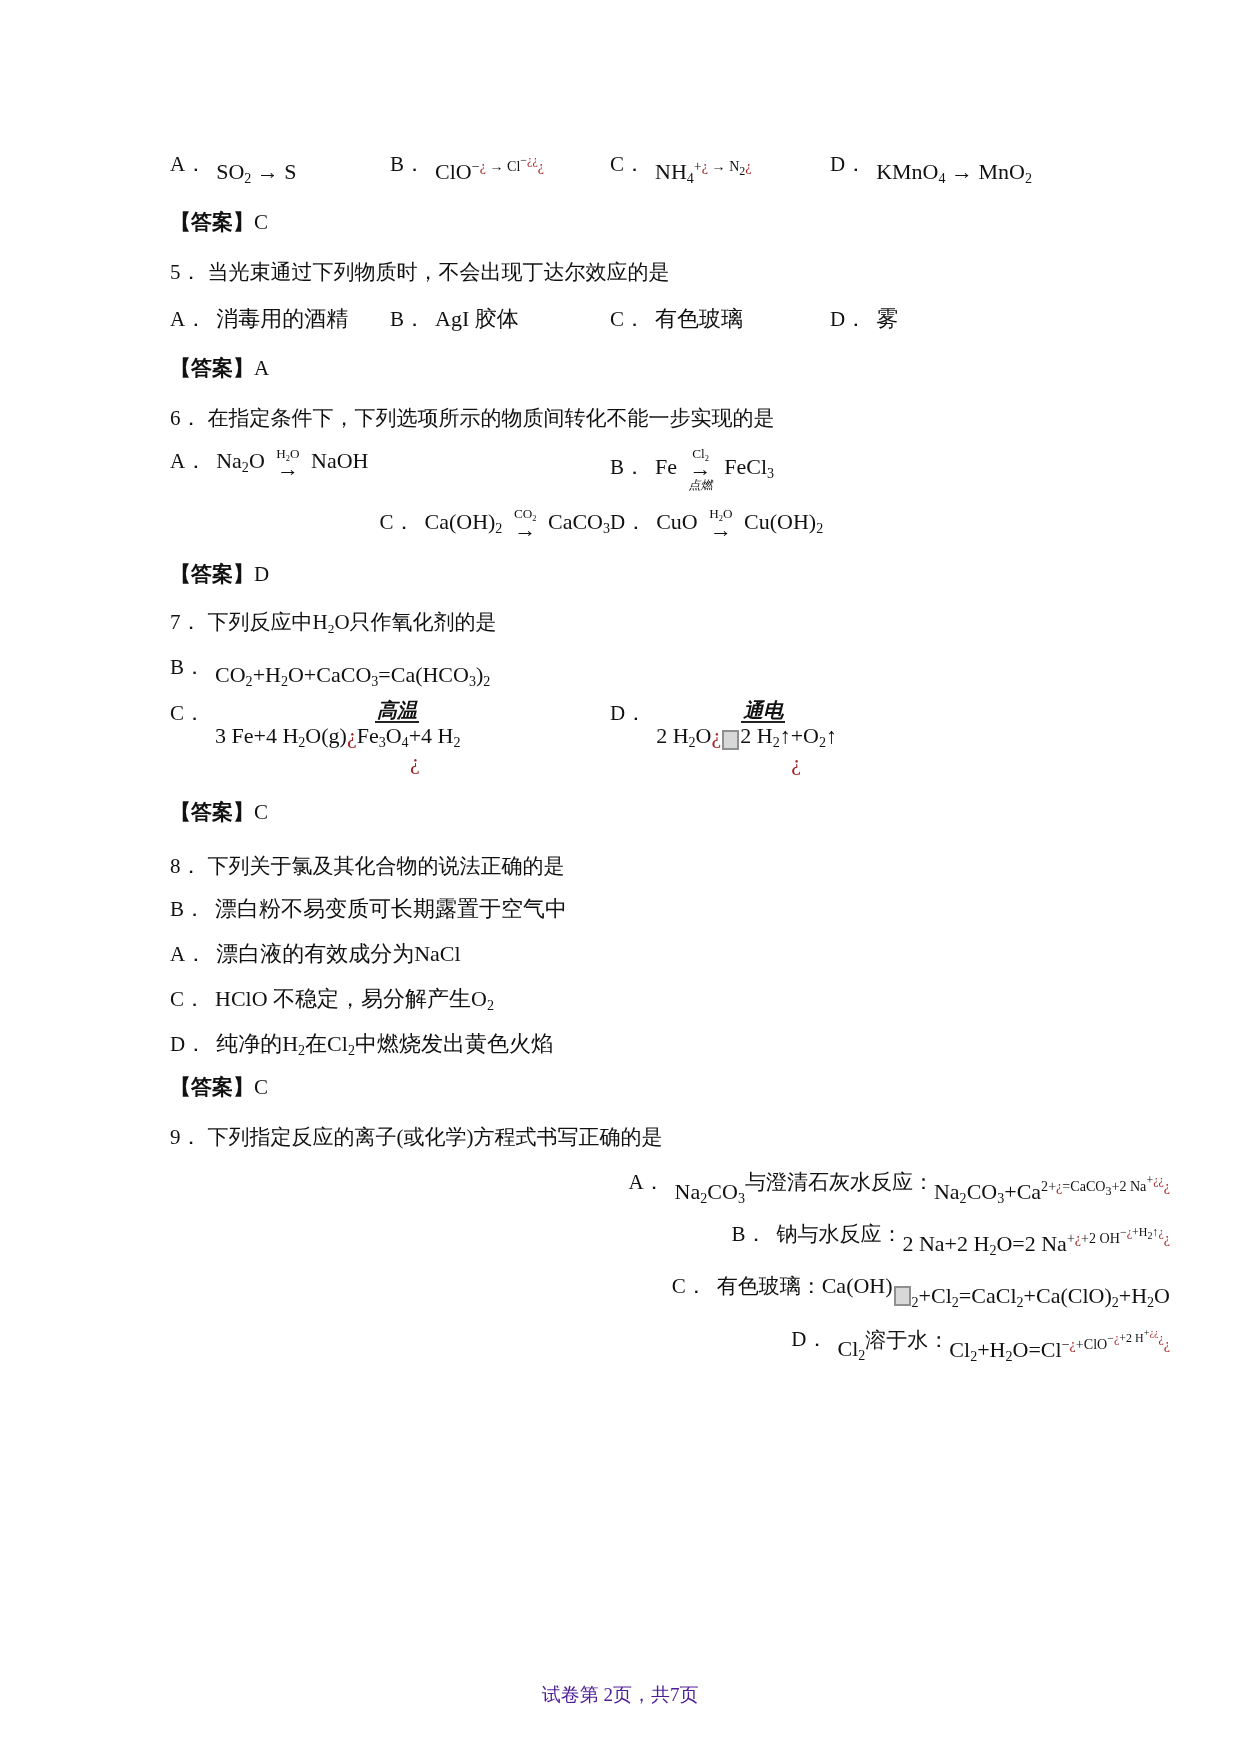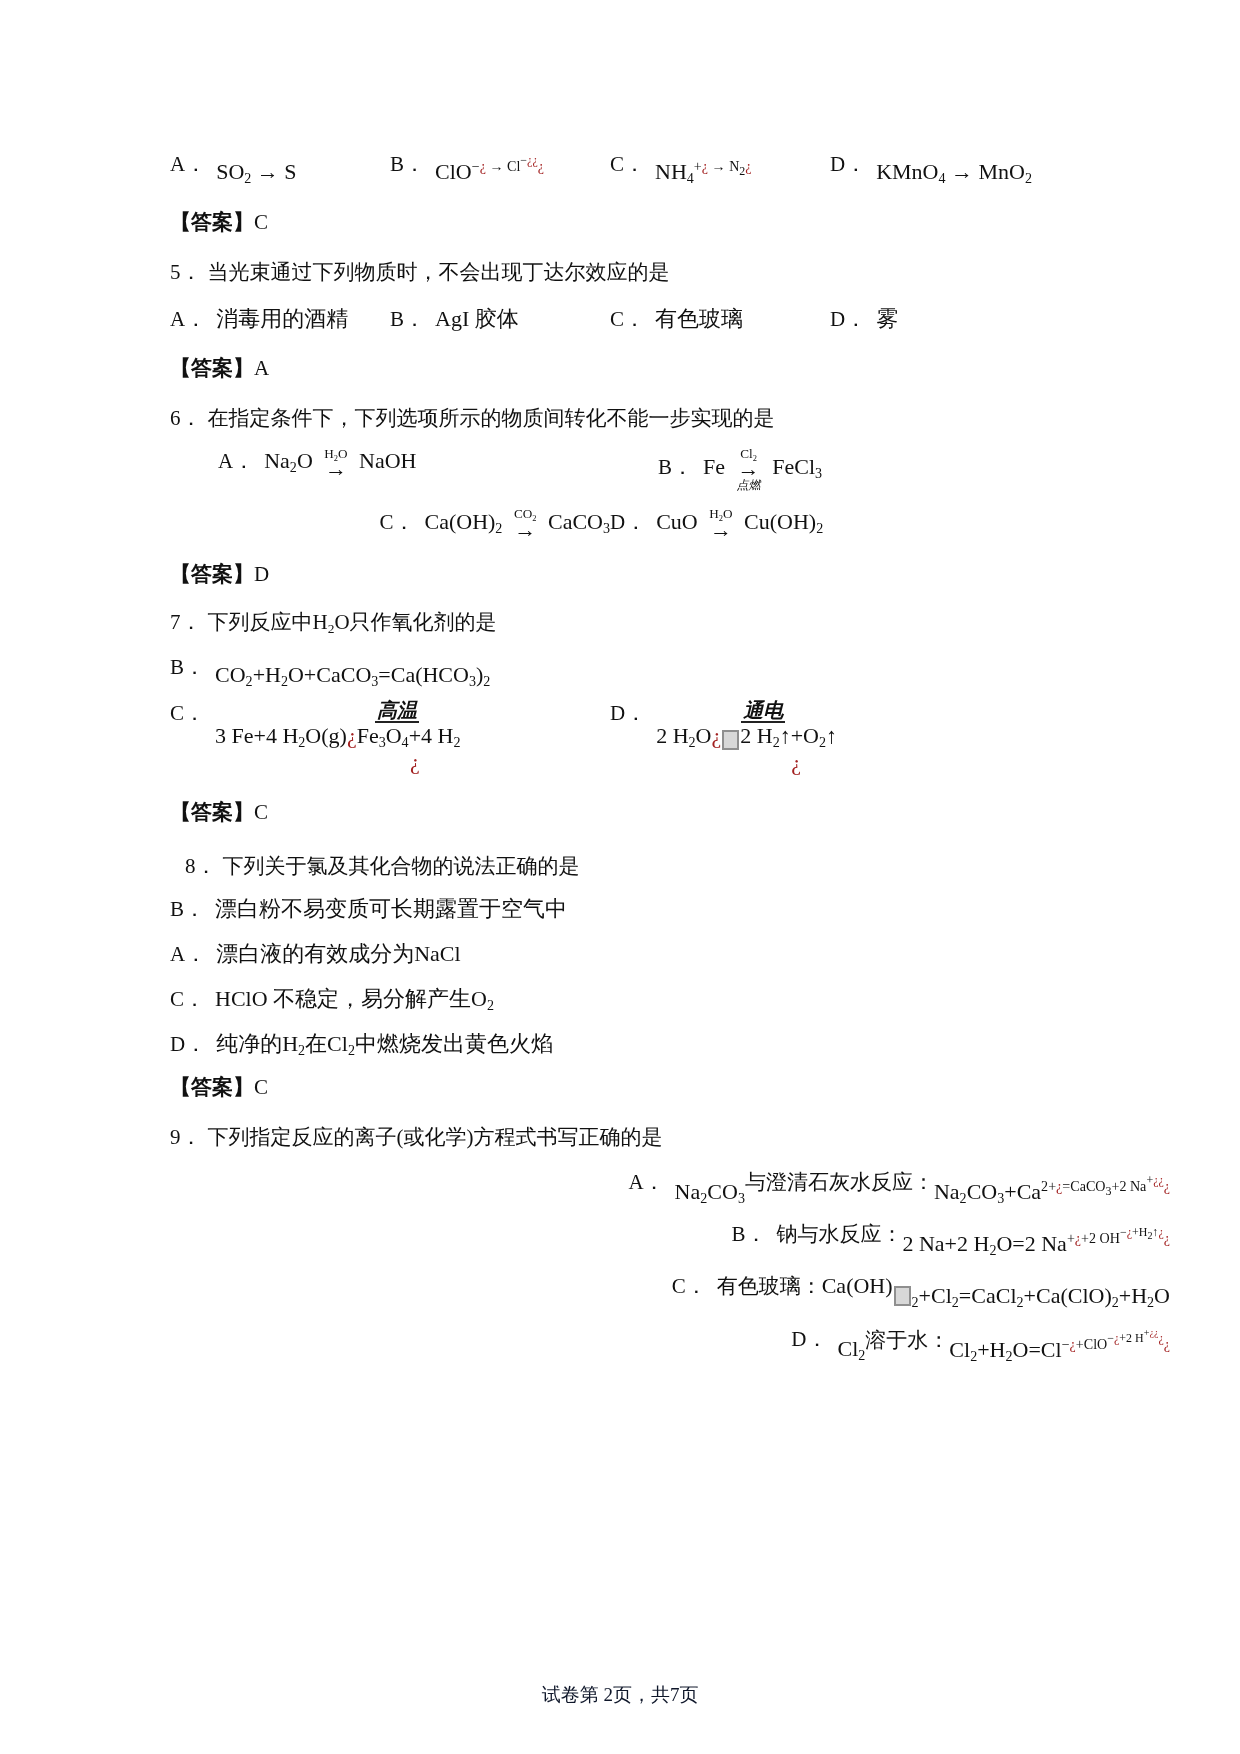--- a/index.html
+++ b/index.html
@@ -39,35 +39,35 @@
   .below{display:block;font-size:22px;line-height:1.2;width:max-content;}
   .answer{font-size:21px;}
   .ans-label{font-weight:bold;}
   
   .m-q4row{margin-bottom:30px;}
   .m-ans1{margin-bottom:22px;}
   .m-q5stem{margin-bottom:18px;}
   .m-q5row{margin-bottom:20px;}
   .m-ans2{margin-bottom:22px;}
   .m-q6stem{margin-bottom:14px;}
-  .m-q6rowab{margin-bottom:16px;margin-left:48px;}
+  .m-q6rowab{margin-bottom:16px;}
   .m-q6rowcd{margin-bottom:20px;text-align:right;}
   .m-ans3{margin-bottom:20px;}
   .m-q7stem{margin-bottom:16px;}
   .m-q7rowab{margin-bottom:18px;}
   .m-q7rowcd{margin-bottom:22px;}
   .m-ans4{margin-bottom:26px;}
-  .m-q8stem{margin-bottom:14px;margin-left:15px;}
+  .m-q8stem{margin-bottom:14px;}
   .m-q8opt{margin-bottom:15px;}
   .m-ans5{margin-bottom:22px;}
   .m-q9stem{margin-bottom:16px;}
   .m-q9opt{margin-bottom:24px;text-align:right;}
   .footer{
     position:absolute;left:0;top:1682px;width:1240px;text-align:center;
-    font-size:19px;color:#0f172a;
+    font-size:19px;color:#4c1d95;
   }
 </style>
 </head>
 <body>
 
 <div class="page">
 
   <div class="opt-row m-q4row">
     <span class="opt c220"><span class="olabel">A．</span><span class="f fshift">SO<sub>2</sub> → S</span></span>
     <span class="opt c220"><span class="olabel">B．</span><span class="f fshift">ClO<sup>−<span class="err">¿</span> → Cl<sup>−<span class="err">¿¿</span></sup><span class="err">¿</span></sup></span></span>

